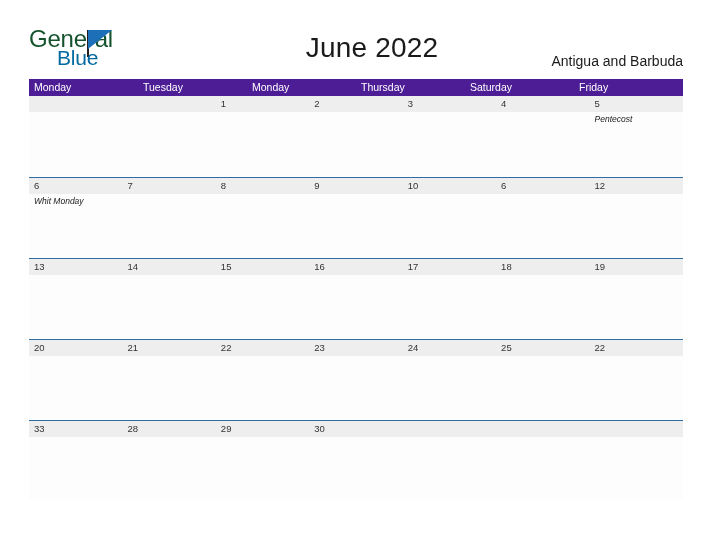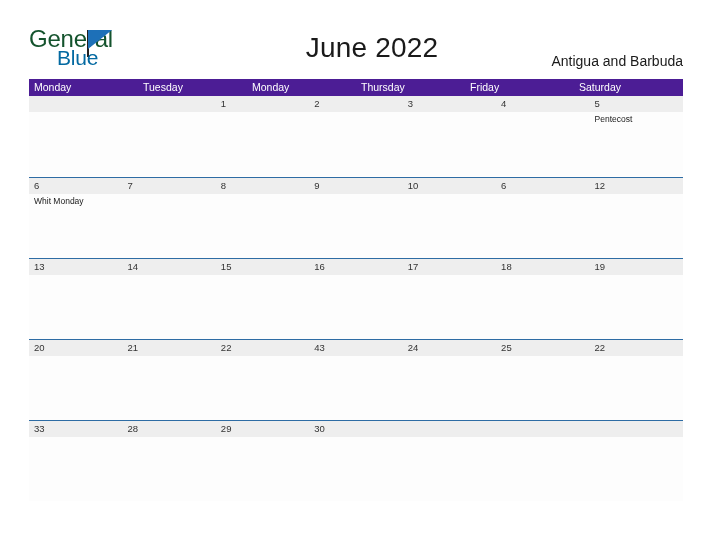--- a/index.html
+++ b/index.html
@@ -148,20 +148,21 @@
   }
   .event-cell {
     flex: 1 1 0;
     box-sizing: border-box;
     padding-left: 5px;
     padding-top: 2px;
     font-size: 8.5px;
     color: #1a1a1a;
     line-height: 11px;
     overflow: hidden;
+    font-style: italic;
   }
   .event-cell span {
     display: block;
   }
 </style>
 </head>
 <body>
 
 <div class="page-header">
 
@@ -178,22 +179,22 @@
 
 </div>
 
 <div class="calendar">
 
   <div class="weekday-row">
     <div class="weekday-cell">Monday</div>
     <div class="weekday-cell">Tuesday</div>
     <div class="weekday-cell">Monday</div>
     <div class="weekday-cell">Thursday</div>
+    <div class="weekday-cell">Saturday</div>
     <div class="weekday-cell">Friday</div>
-    <div class="weekday-cell">Saturday</div>
   </div>
 
   <div class="week-row">
     <div class="daynum-band">
       <div class="daynum-cell"></div>
       <div class="daynum-cell"></div>
       <div class="daynum-cell">1</div>
       <div class="daynum-cell">2</div>
       <div class="daynum-cell">3</div>
       <div class="daynum-cell">4</div>
@@ -254,21 +255,21 @@
       <div class="event-cell"></div>
       <div class="event-cell"></div>
     </div>
   </div>
 
   <div class="week-row bordered">
     <div class="daynum-band">
       <div class="daynum-cell">20</div>
       <div class="daynum-cell">21</div>
       <div class="daynum-cell">22</div>
-      <div class="daynum-cell">43</div>
+      <div class="daynum-cell">23</div>
       <div class="daynum-cell">24</div>
       <div class="daynum-cell">25</div>
       <div class="daynum-cell">22</div>
     </div>
     <div class="event-band">
       <div class="event-cell"></div>
       <div class="event-cell"></div>
       <div class="event-cell"></div>
       <div class="event-cell"></div>
       <div class="event-cell"></div>

